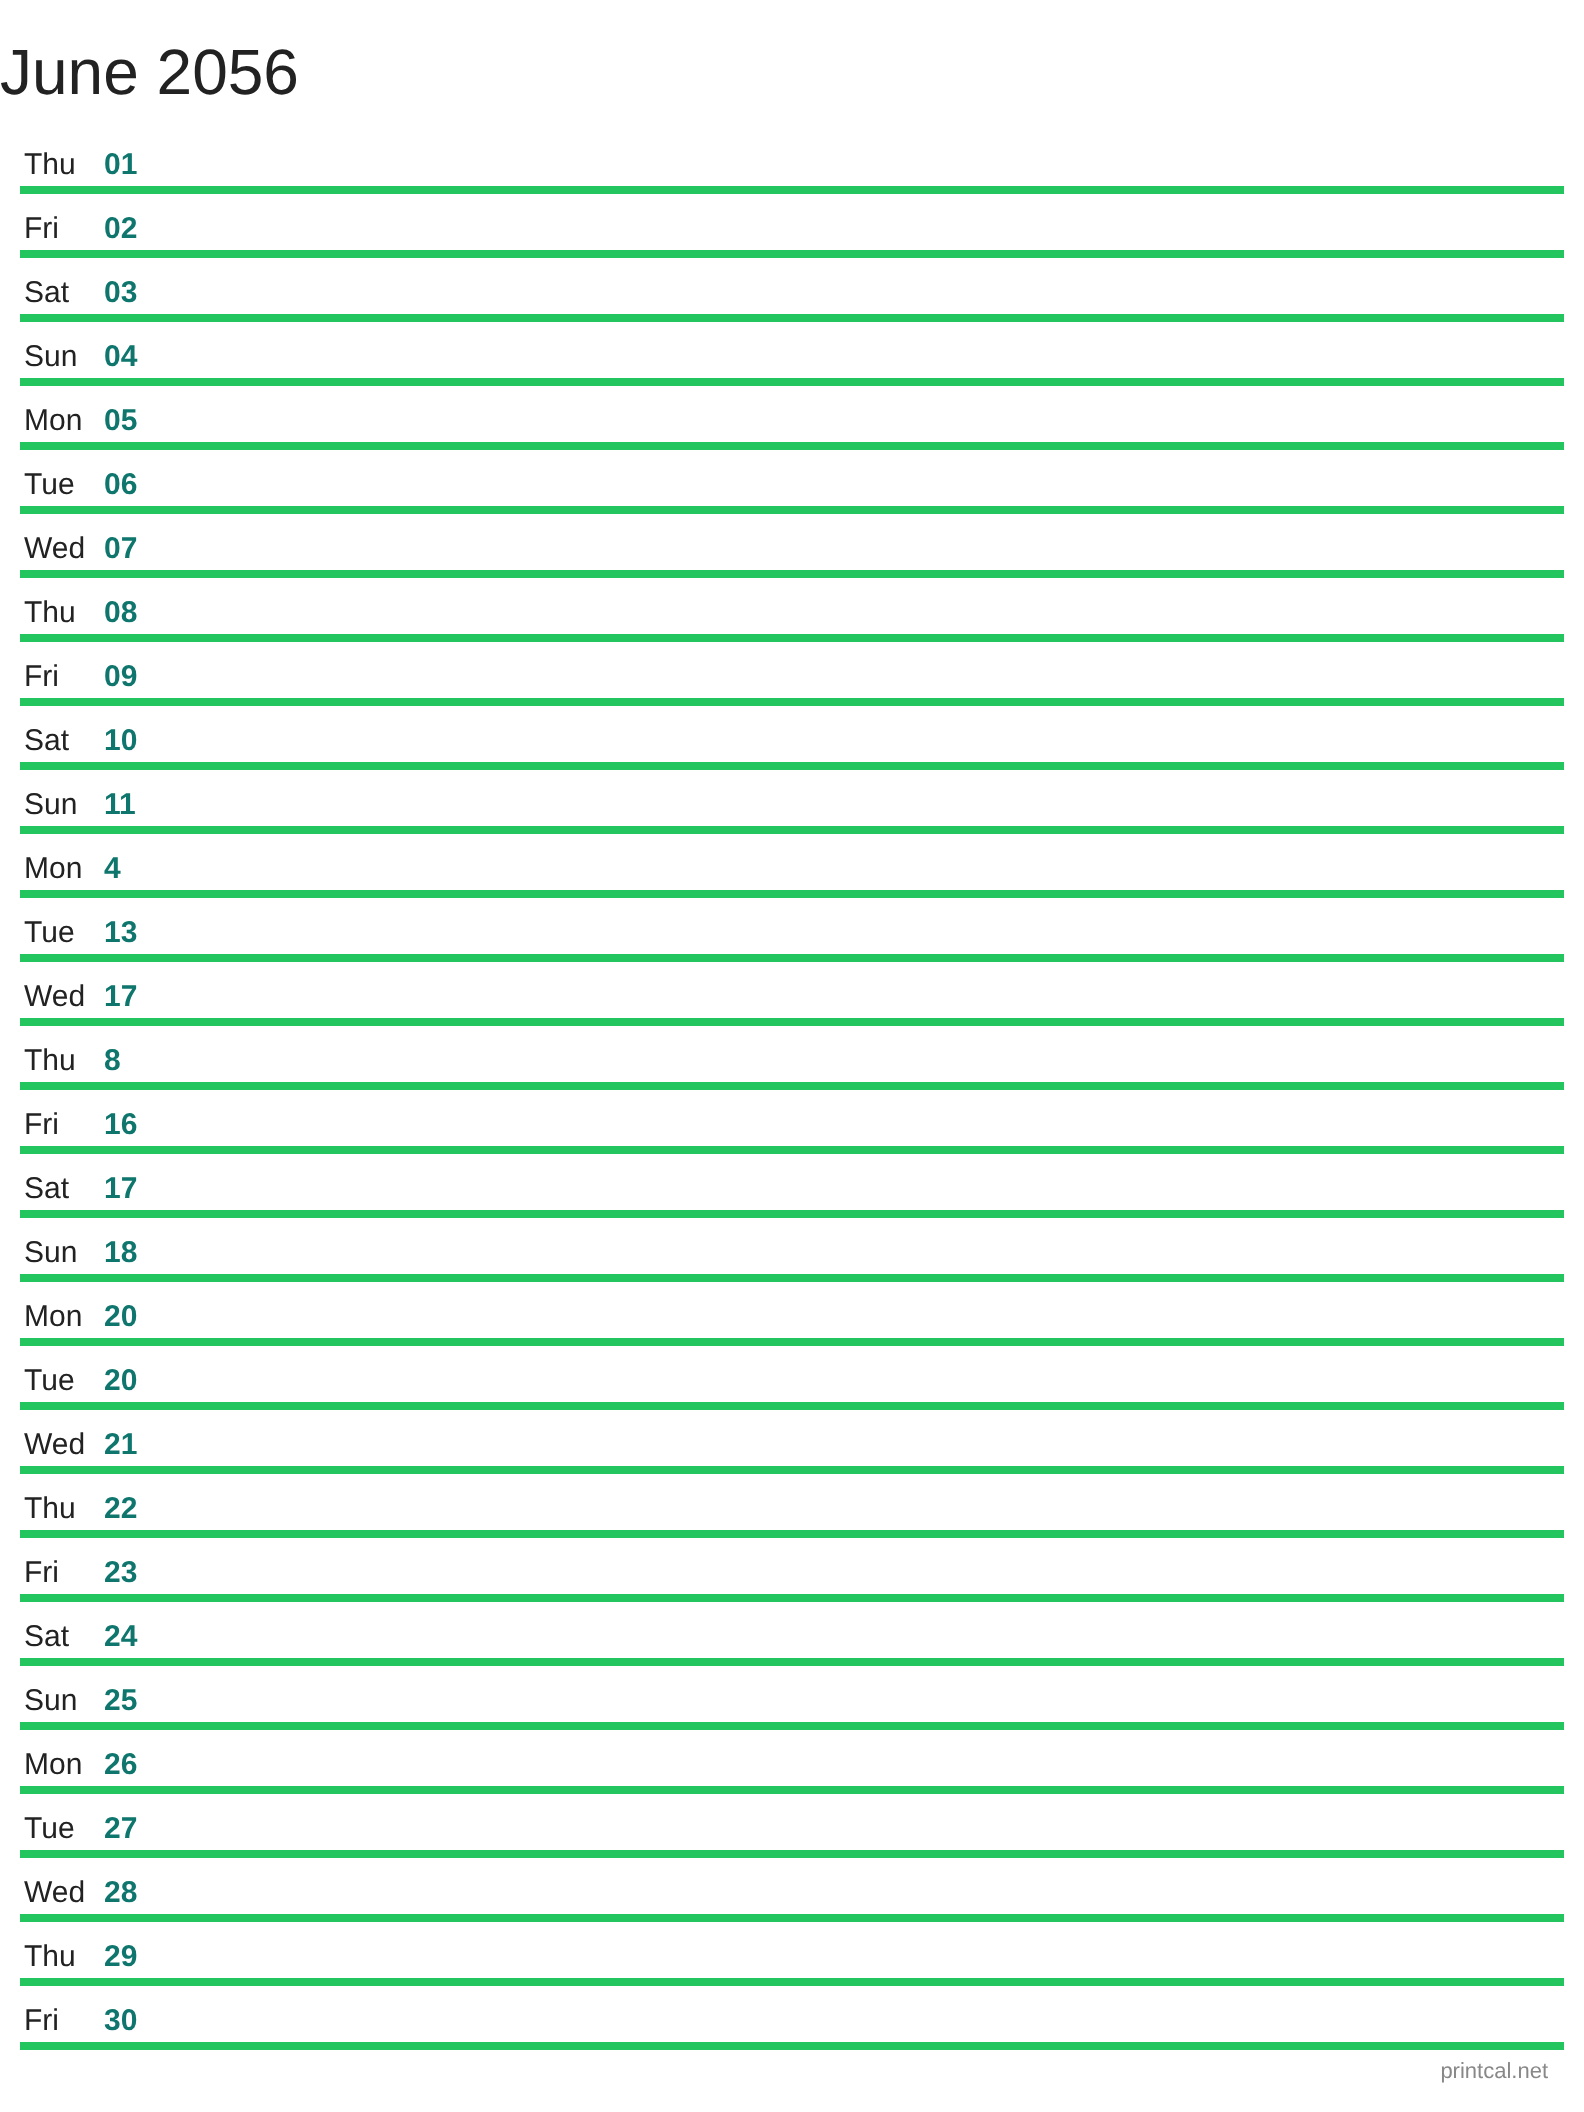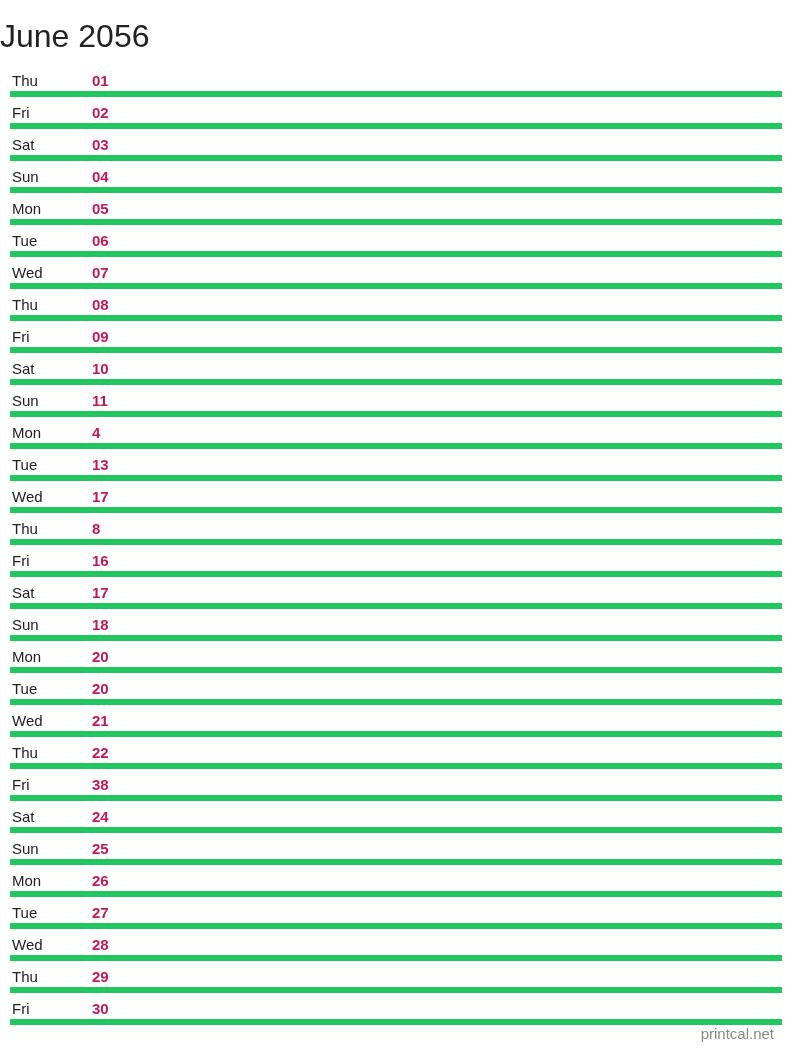--- a/index.html
+++ b/index.html
@@ -27,52 +27,51 @@
     .calendar-list {
       width: 100%;
       padding: 0 10px;
     }
 
     .day-row {
       display: flex;
       align-items: flex-end;
       padding: 0 0 2px 0;
       height: 32px;
-      border-bottom: 6px solid #22c55e;
+      border-bottom: 4px solid #22c55e;
       margin-bottom: 0;
     }
 
     .day-name {
       font-size: 15px;
       color: #222;
       width: 42px;
       min-width: 42px;
       text-align: left;
       padding-left: 2px;
     }
 
     .day-num {
       font-size: 15px;
       font-weight: bold;
-      color: #be185d;
+      color: #0f766e;
       width: 28px;
       min-width: 28px;
       text-align: left;
-      margin-left: 40px;
     }
 
     .day-line {
       flex: 1;
     }
 
     .footer {
       position: absolute;
       bottom: 14px;
       right: 18px;
-      font-size: 15px;
+      font-size: 11px;
       color: #888;
     }
   </style>
 </head>
 <body>
 
 <h1 class="page-title">June 2056</h1>
 
 <div class="calendar-list" id="calendar-list">
 <div class="day-row">
@@ -180,21 +179,21 @@
       <span class="day-num">21</span>
       <span class="day-line"></span>
     </div>
     <div class="day-row">
       <span class="day-name">Thu</span>
       <span class="day-num">22</span>
       <span class="day-line"></span>
     </div>
     <div class="day-row">
       <span class="day-name">Fri</span>
-      <span class="day-num">38</span>
+      <span class="day-num">23</span>
       <span class="day-line"></span>
     </div>
     <div class="day-row">
       <span class="day-name">Sat</span>
       <span class="day-num">24</span>
       <span class="day-line"></span>
     </div>
     <div class="day-row">
       <span class="day-name">Sun</span>
       <span class="day-num">25</span>

